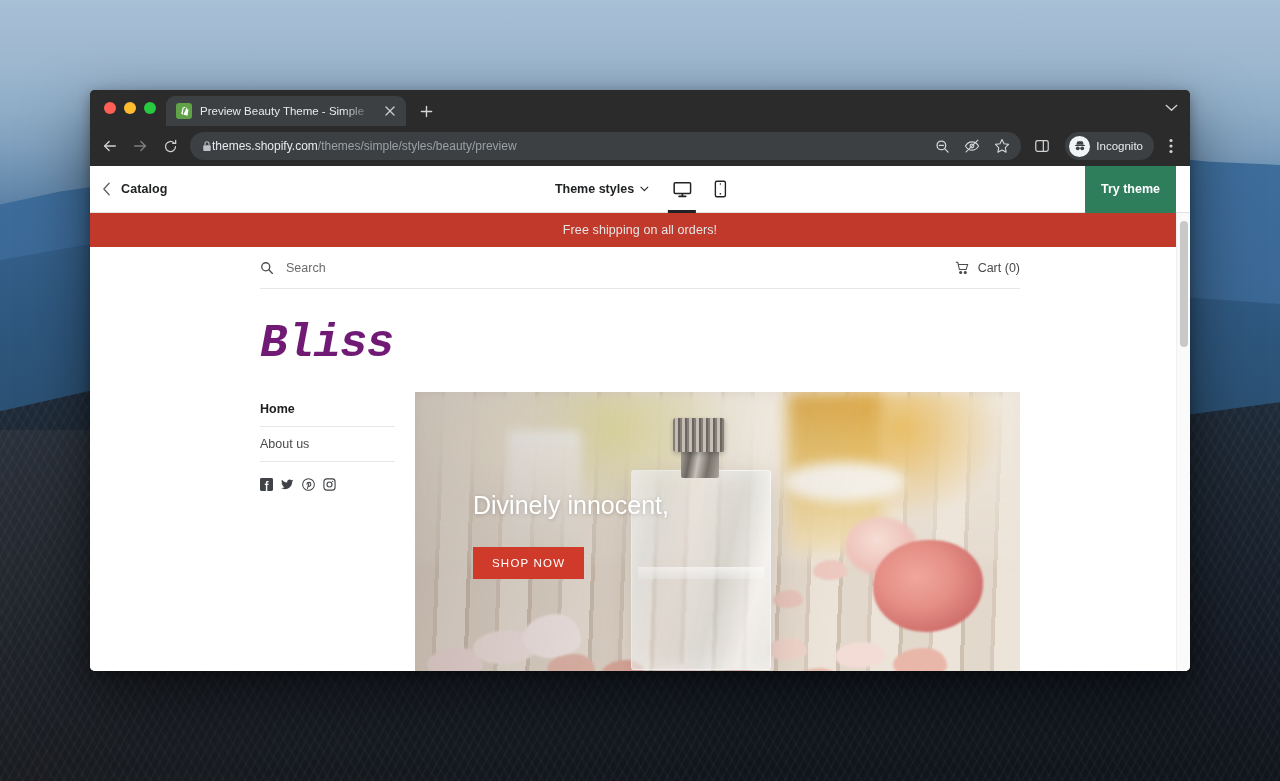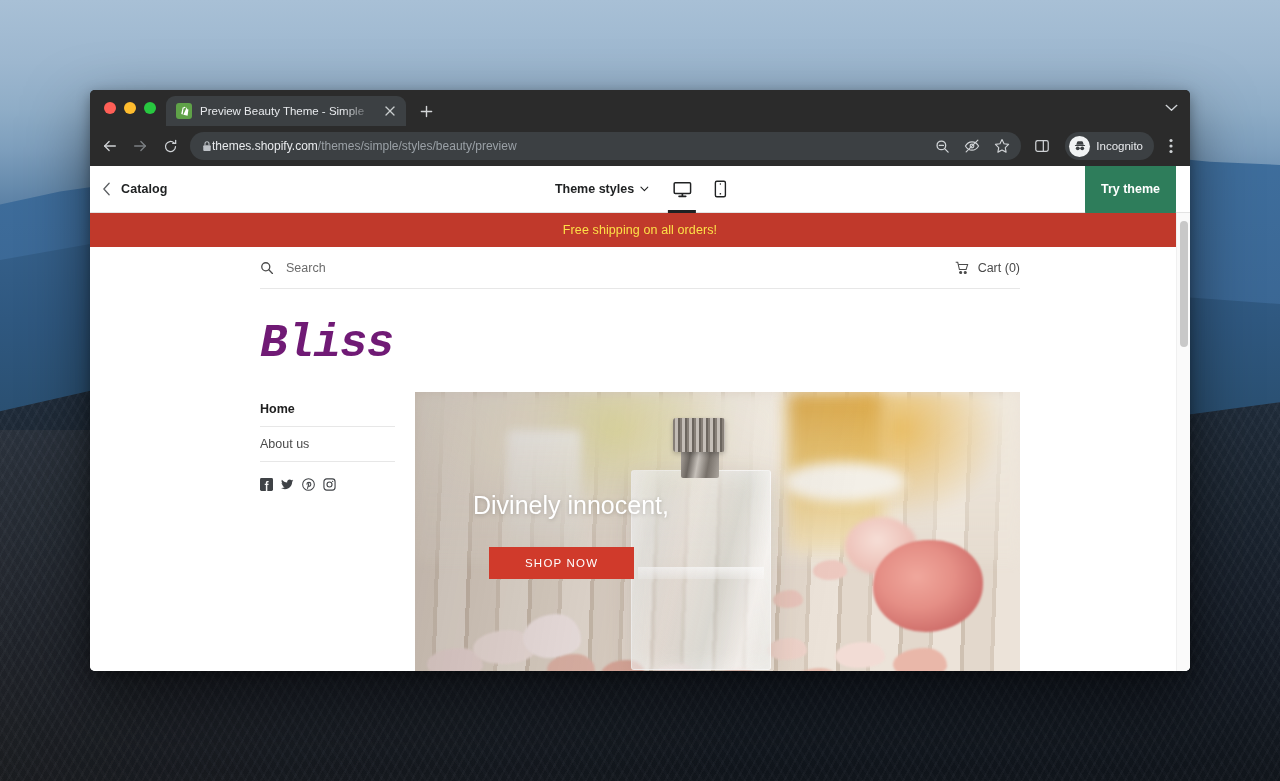--- a/index.html
+++ b/index.html
@@ -203,21 +203,21 @@
     background: #2e7d5b; color: #fff;
     font-size: 12.5px; font-weight: bold;
     border: none; border-radius: 4px;
     padding: 20px 16px; line-height: 1;
     box-shadow: inset 0 -1px 0 rgba(0,0,0,.18);
   }
 
   
   #store { position: relative; height: calc(100% - 47px); overflow: hidden; background: #fff; }
   #announcement {
-    background: #c0392b; color: #fde047;
+    background: #c0392b; color: #e5e5e5;
     text-align: center; font-size: 12.5px;
     padding: 10px 4px; letter-spacing: .1px;
   }
   #store-inner { padding: 0 170px 0 170px; }
 
   #utility {
     display: flex; align-items: center;
     border-bottom: 1px solid #e7e7e7;
     height: 42px; margin: 0 0 0 0;
   }
@@ -340,21 +340,21 @@
   }
   #hero-title {
     color: #fff; font-size: 25px; line-height: 1.38;
     font-weight: normal; text-shadow: 0 1px 4px rgba(0,0,0,.22);
     max-width: 330px;
   }
   #shop-now {
     display: inline-block; margin-top: 24px;
     background: #d03a2b; color: #fff;
     font-size: 11.5px; letter-spacing: 1.2px;
-    padding: 10px 36px; border: none; margin-left: 16px;
+    padding: 10px 19px; border: none;
   }
 
   
   #page-scrollbar {
     position: absolute; right: 0; top: 0; width: 14px; height: 100%;
     background: #fafafa; border-left: 1px solid #f0f0f0;
   }
   #page-scrollbar .thumb {
     position: absolute; left: 3px; top: 8px; width: 8px; height: 126px;
     background: #c8c8c8; border-radius: 4px;

